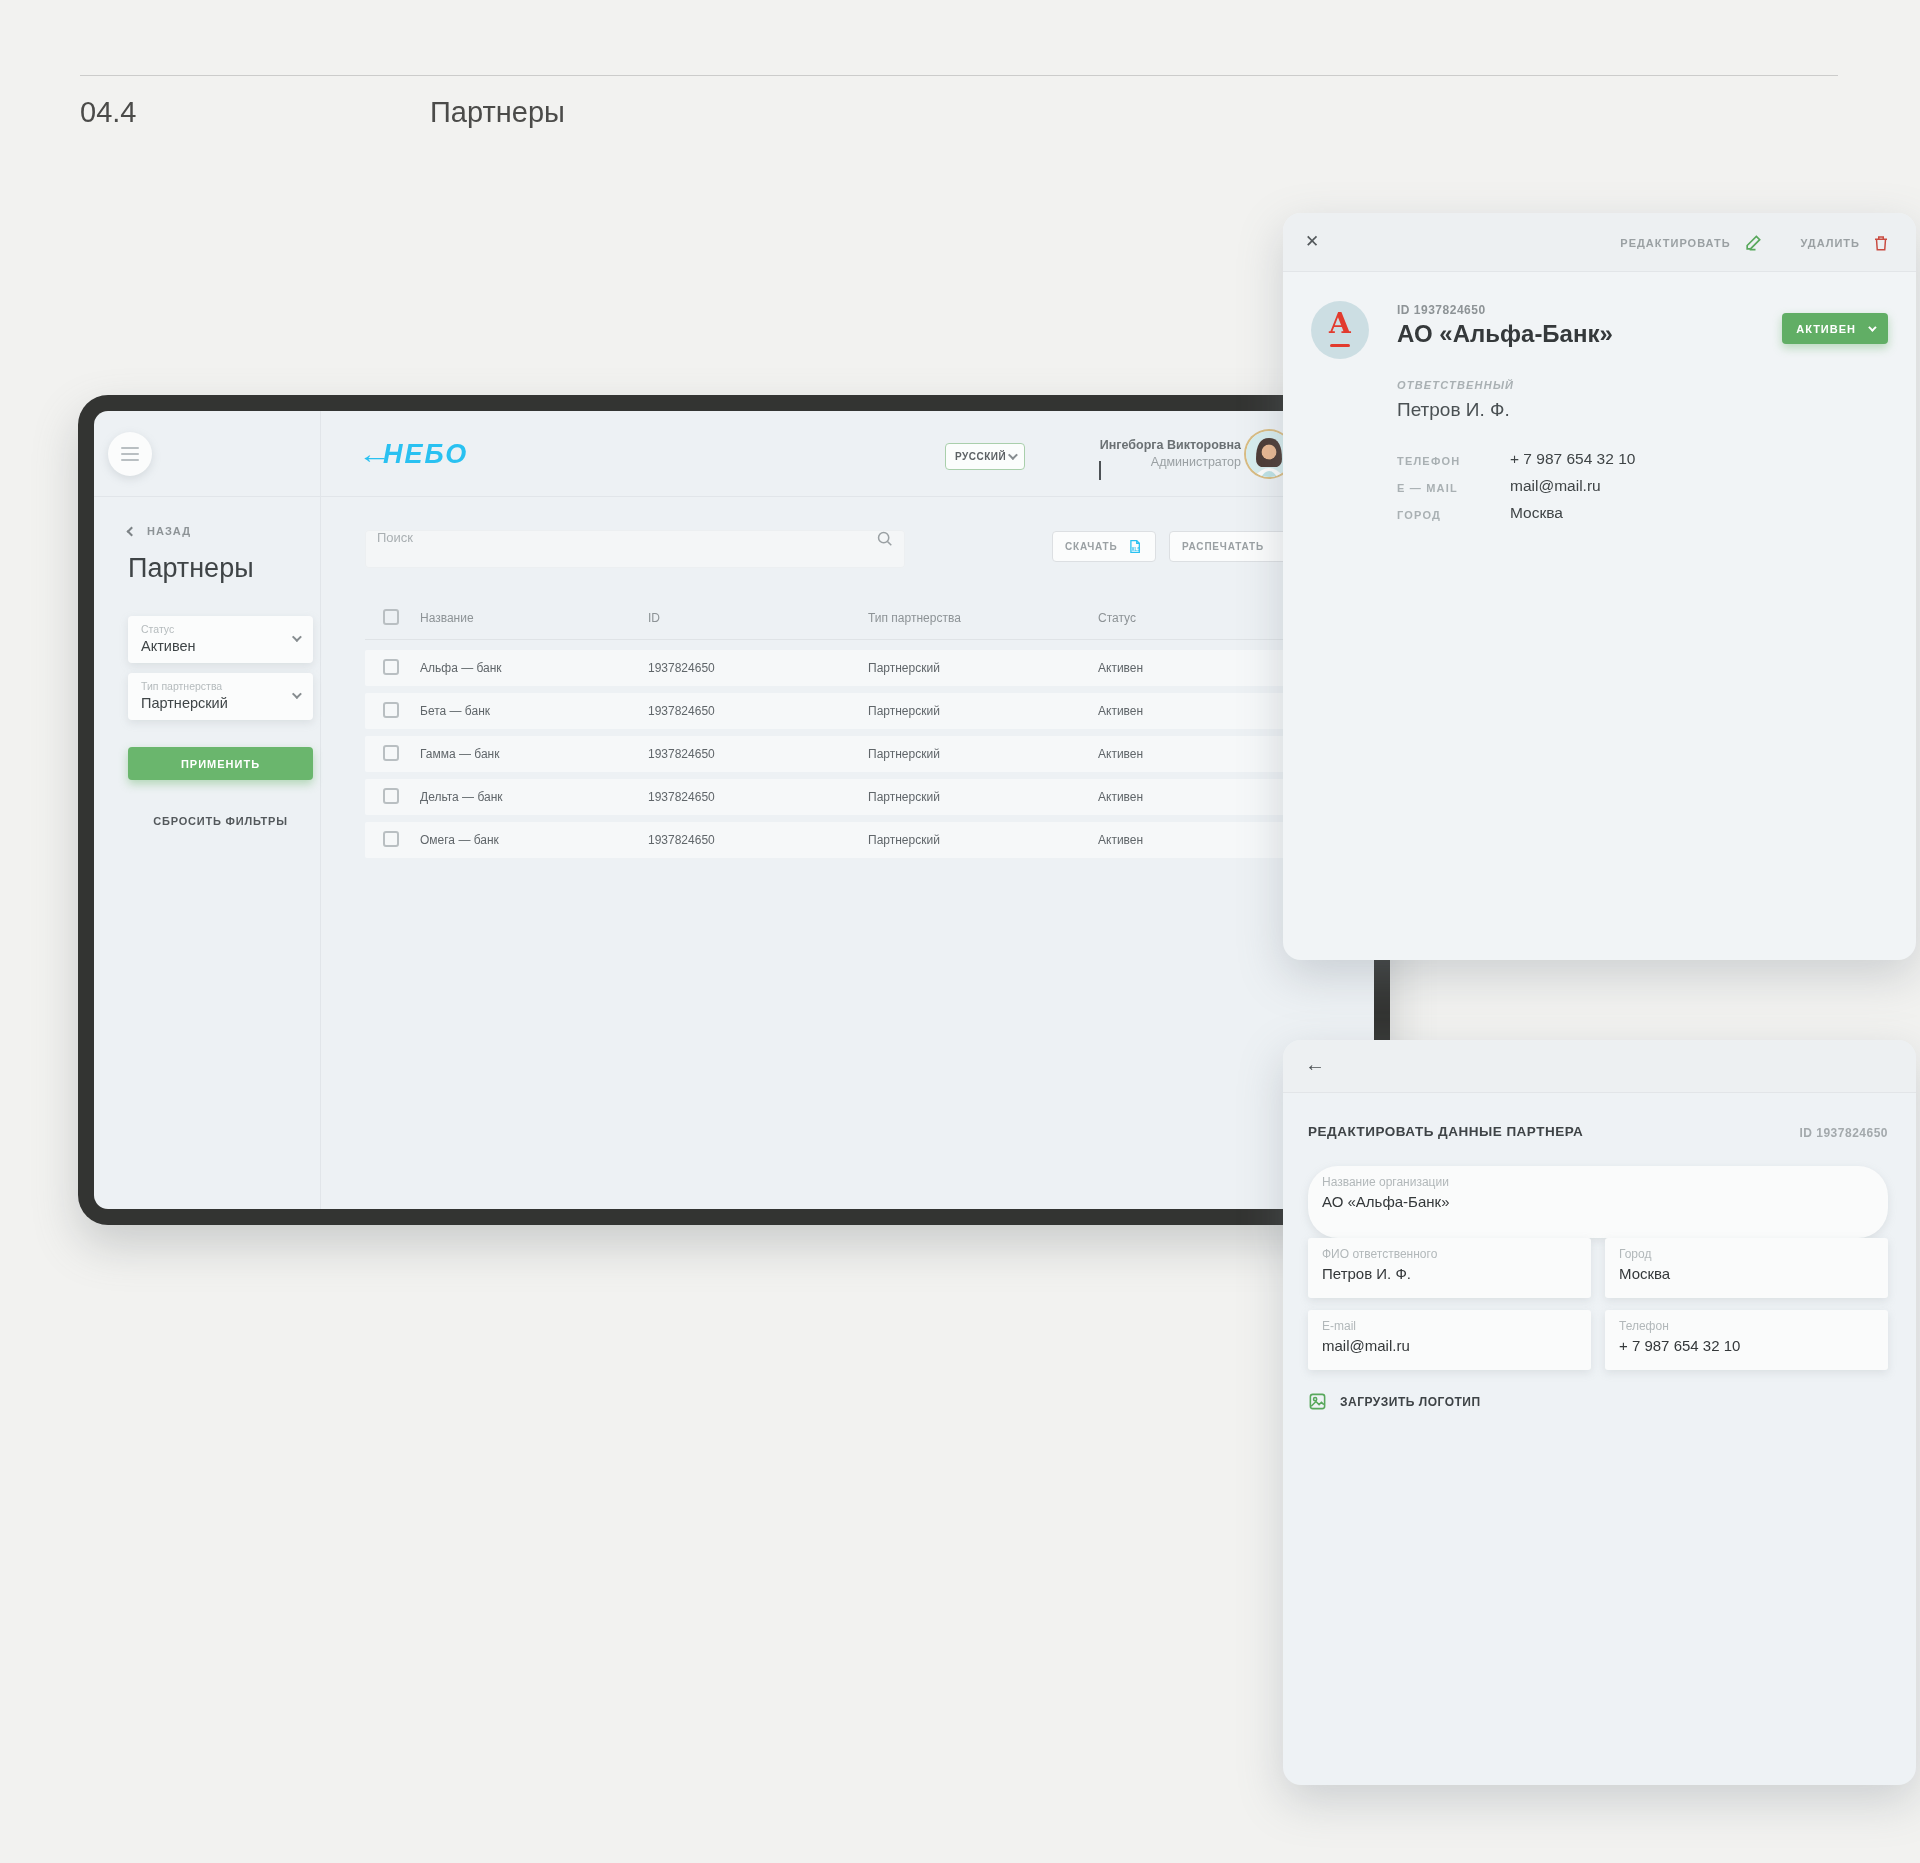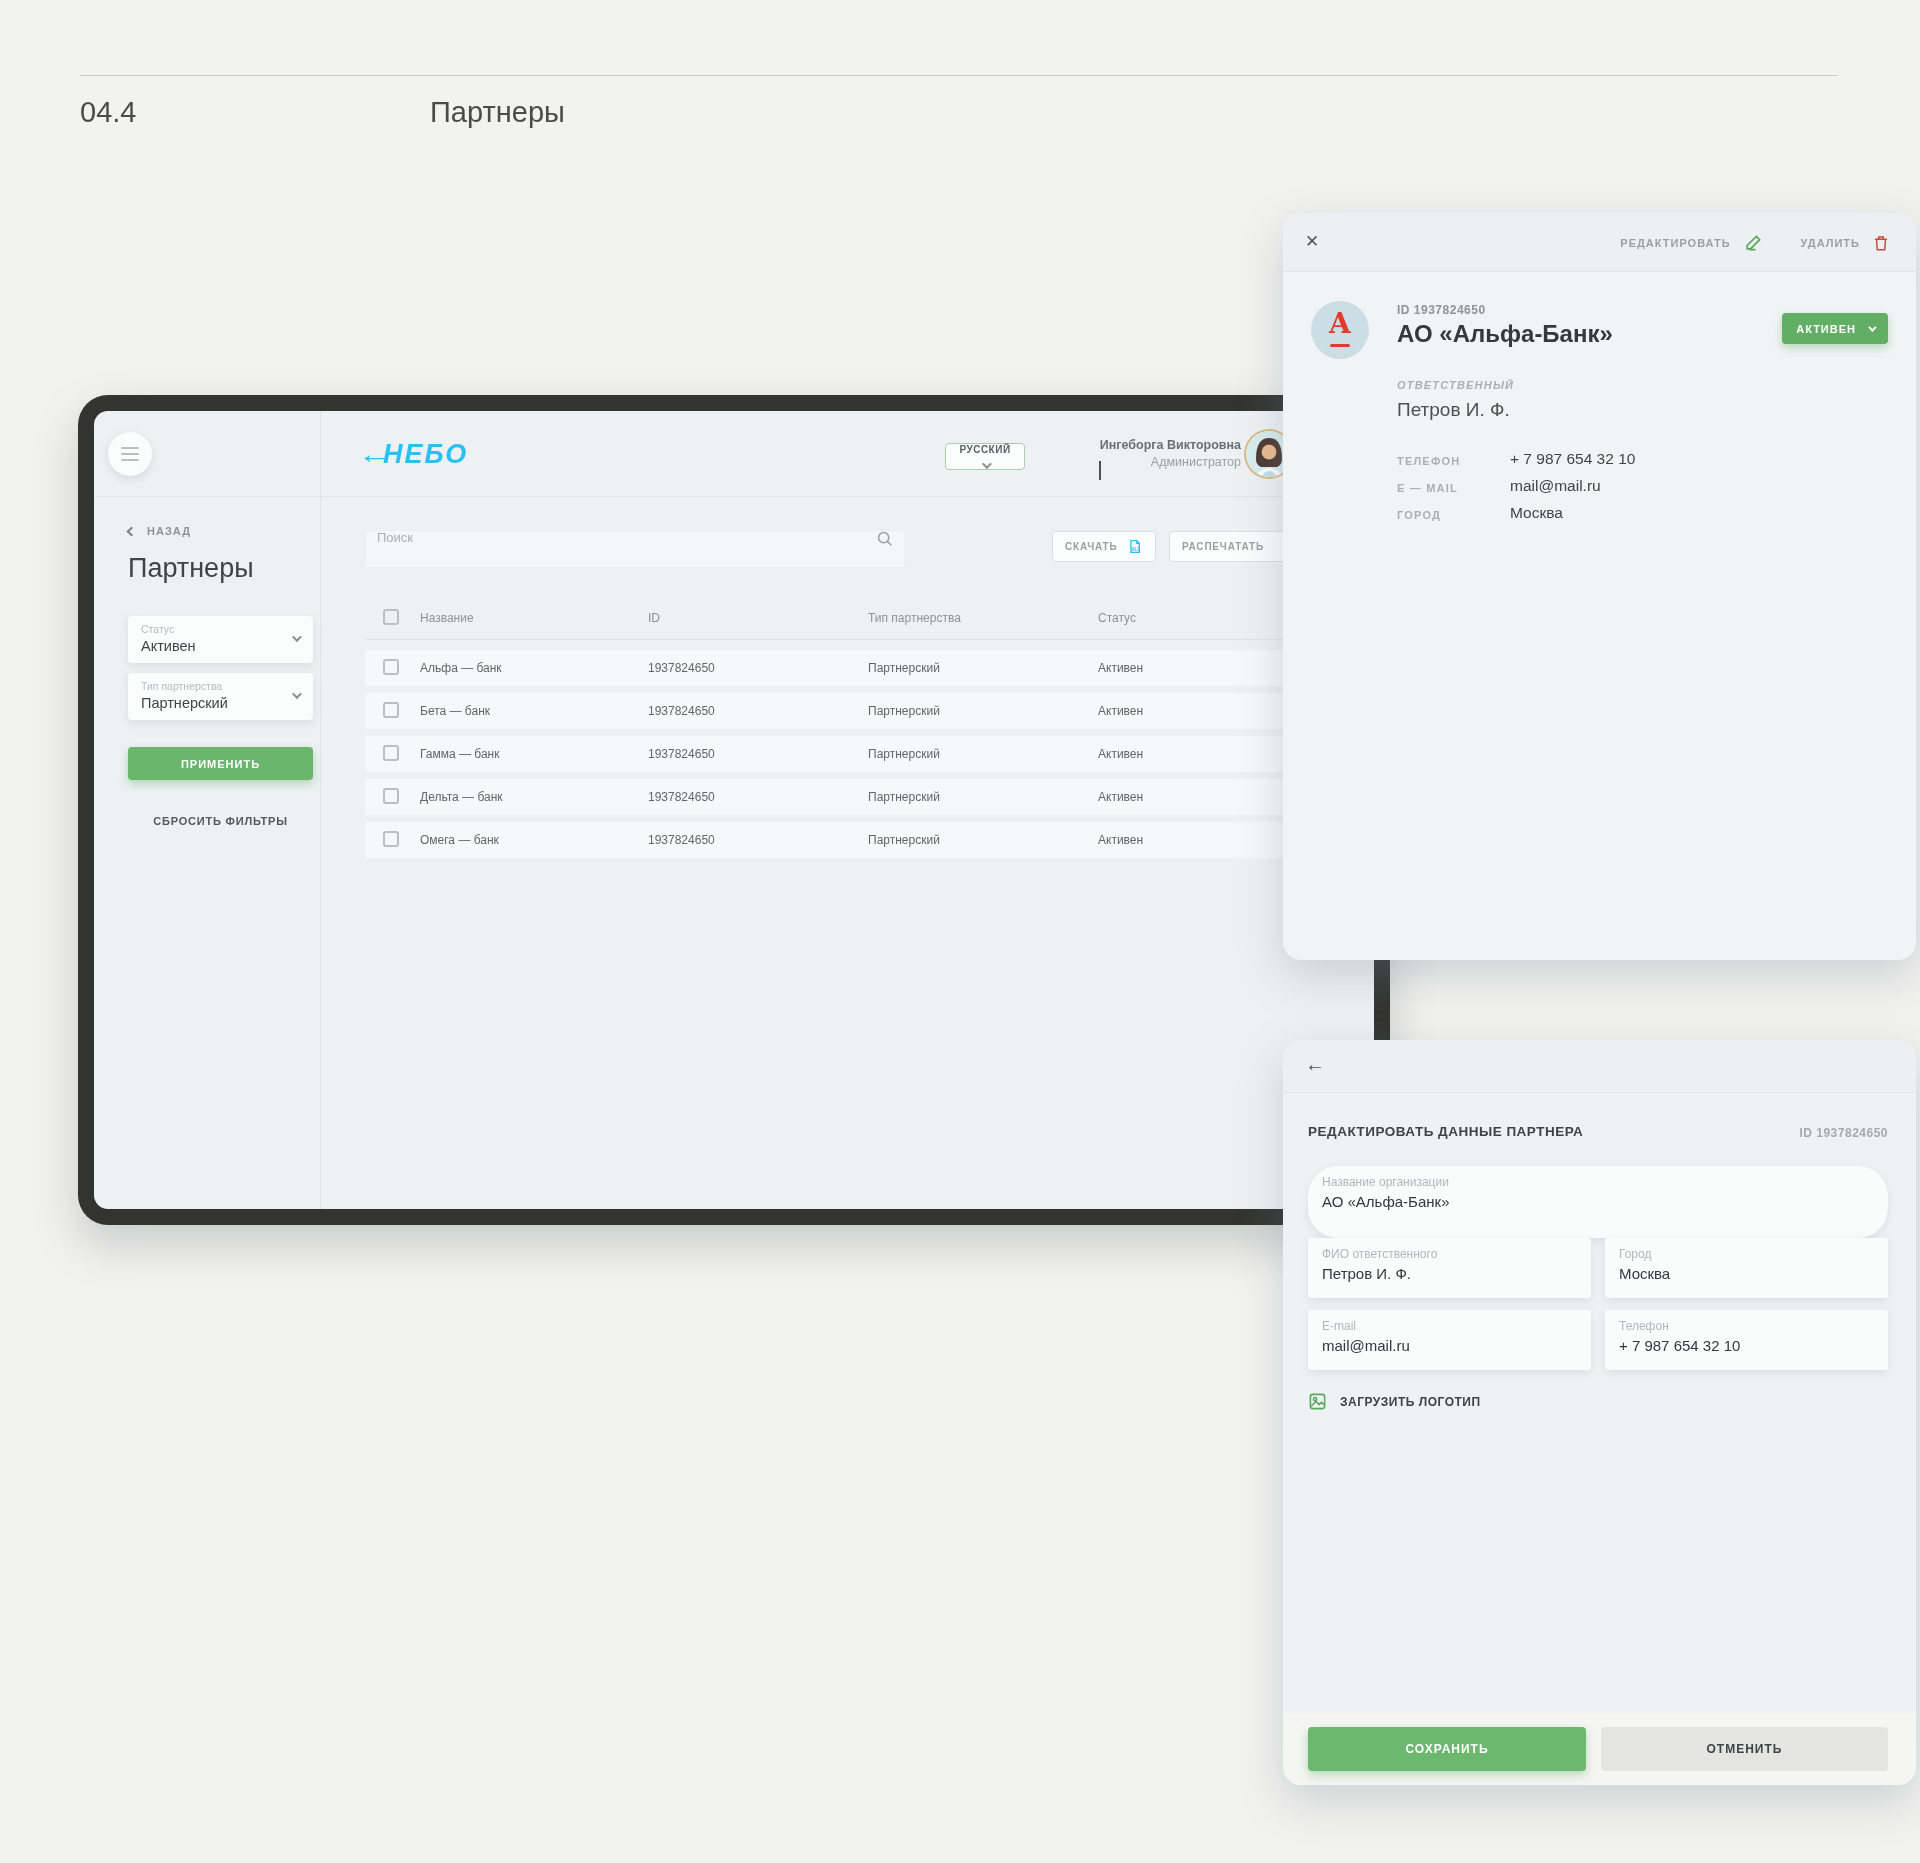--- a/index.html
+++ b/index.html
@@ -37,21 +37,21 @@
   }
   .hamburger i { display:block; width:18px; height:2px; background:#b9bfc2; border-radius:1px; }
 
   .logo { left:268px; top:28px; display:flex; align-items:center; color:#29c1f1; }
   .logo-arrow { font-size:26px; font-weight:bold; margin-right:-5px; transform:scaleX(1.3); }
   .logo-word  { font-size:27px; font-weight:bold; font-style:italic; letter-spacing:2px; }
 
   .lang-select {
     left:851px; top:32px; width:80px; height:27px;
     background:#fbfdfc; border:1px solid #a9cfab; border-radius:4px;
-    display:flex; align-items:center; justify-content:space-between; padding:0 9px; cursor:pointer;flex-direction:column;
+    display:flex; align-items:center; justify-content:space-between; padding:0 9px; cursor:pointer;
   }
   .lang-select span { font-size:10px; font-weight:bold; letter-spacing:.5px; color:#5c6164; }
   .chev { width:7px; height:7px; border-right:2px solid #878d90; border-bottom:2px solid #878d90; transform:rotate(45deg) translateY(-2px); }
   .user-caret { left:1005px; top:50px; }
   .user-caret .chev { border-color:#4d5255; }
   .user-info { left:897px; top:26px; width:250px; text-align:right; }
   .user-name { font-size:12.5px; font-weight:bold; color:#6a7073; line-height:17px; }
   .user-role { font-size:12.5px; color:#9aa0a3; line-height:17px; }
   .avatar { left:1152px; top:20px; width:46px; height:46px; border-radius:50%; overflow:hidden; box-shadow:0 0 0 2px #d9bc82; }
 
@@ -388,19 +388,15 @@
 
     <div class="abs upload-logo">
       <svg width="19" height="19" viewBox="0 0 24 24" fill="none" stroke="#58a85c" stroke-width="2">
         <rect x="3" y="3" width="18" height="18" rx="3"></rect>
           <circle cx="9" cy="9" r="2"></circle>
           <path d="M4 18 l6-6 4 4 3-3 3 3"></path>
       </svg>
       <span>ЗАГРУЗИТЬ ЛОГОТИП</span>
     </div>
 
-    <div class="abs ep-footer">
-      <button class="save-btn">СОХРАНИТЬ</button>
-      <button class="cancel-btn">ОТМЕНИТЬ</button>
-    </div>
   </section>
 
 </div>
 
 </body></html>

